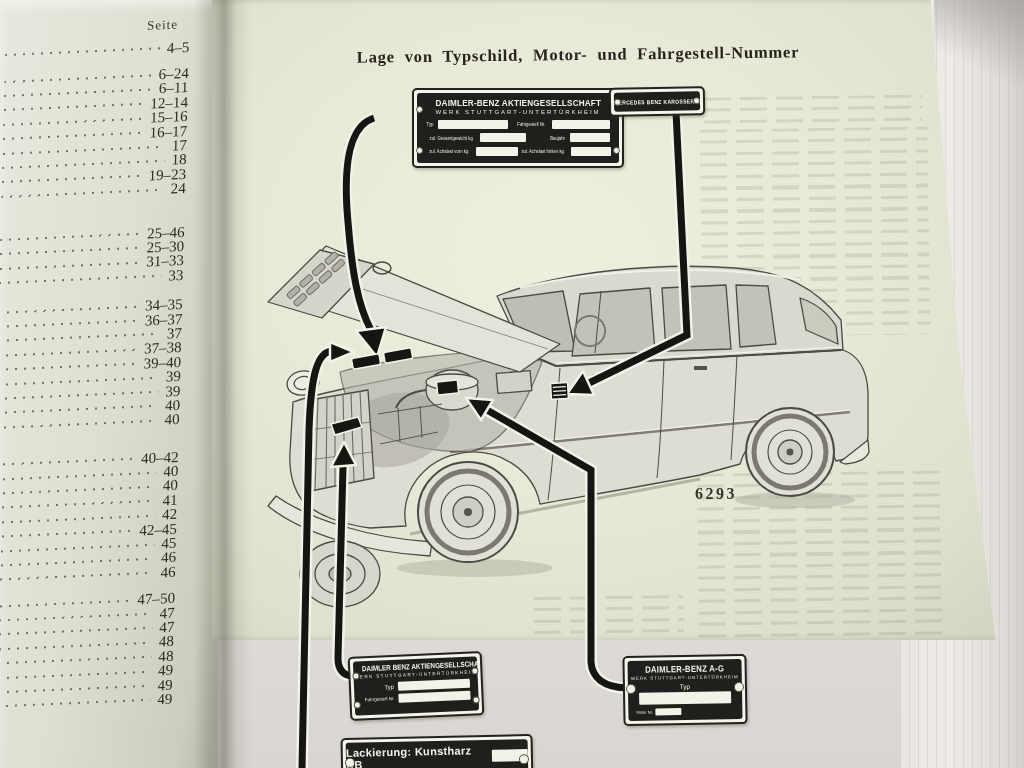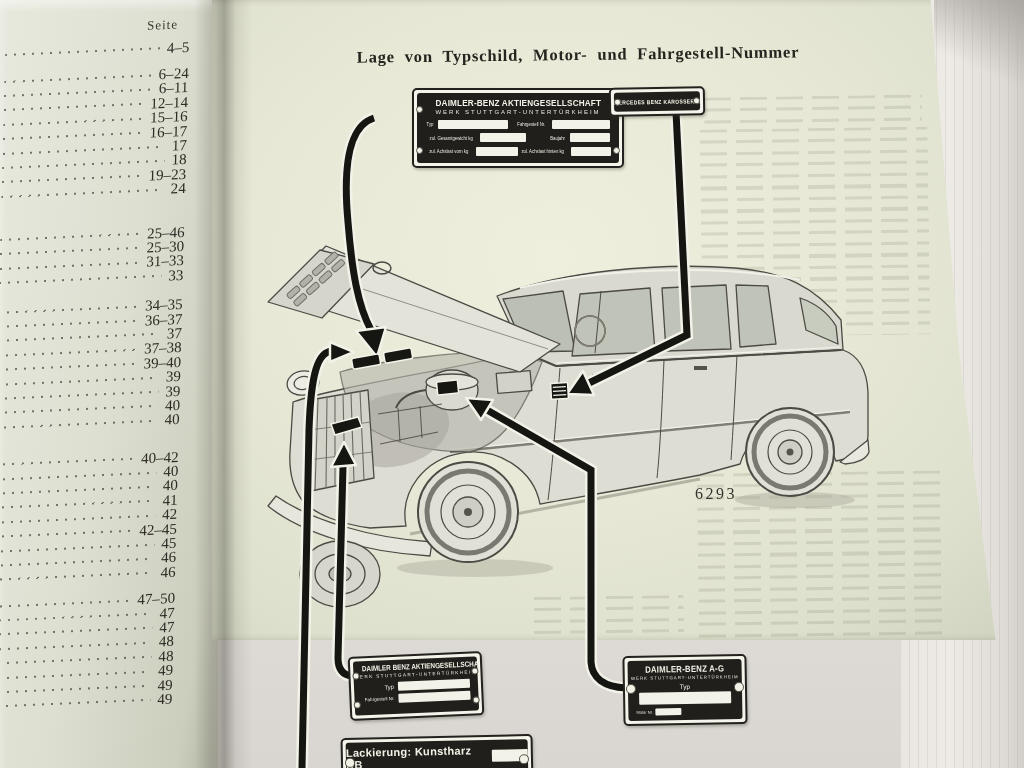--- a/index.html
+++ b/index.html
@@ -38,21 +38,21 @@
 
   
   #main-page{position:absolute;left:212px;top:0;width:812px;height:640px;z-index:2;
     clip-path:polygon(0 0,88.5% 0,92% 55%,96.5% 100%,0 100%);
     background:radial-gradient(ellipse at 42% 40%,#eef0dd 0%,#e7e9d6 45%,#dde0cc 78%,#cfd2bf 100%);
     box-shadow:inset -3px 0 6px rgba(90,88,70,.25);}
   #page-title{position:absolute;left:128px;top:45px;width:476px;text-align:center;
     font-weight:bold;font-size:16.5px;letter-spacing:.8px;word-spacing:5px;color:#26231;
     color:#27231e;transform:rotate(-.7deg);}
   #figure-number{position:absolute;left:483px;top:485px;font-size:16px;
-    letter-spacing:2.5px;color:#37352f;}
+    letter-spacing:2.5px;color:#37352f;font-weight:bold;}
 
   
   .ghost{position:absolute;pointer-events:none;filter:blur(.7px);transform:rotate(-.8deg);
     background:repeating-linear-gradient(180deg,rgba(112,115,88,.17) 0 3px,transparent 3px 11.5px);
     -webkit-mask-image:repeating-linear-gradient(90deg,#000 0 27px,transparent 27px 36px);
     mask-image:repeating-linear-gradient(90deg,#000 0 27px,transparent 27px 36px);}
   #ghost-1{left:492px;top:96px;width:218px;height:28px;}
   #ghost-2{left:489px;top:128px;width:228px;height:208px;}
   #ghost-3{left:486px;top:472px;width:248px;height:198px;}
   #ghost-4{left:322px;top:596px;width:150px;height:64px;}

